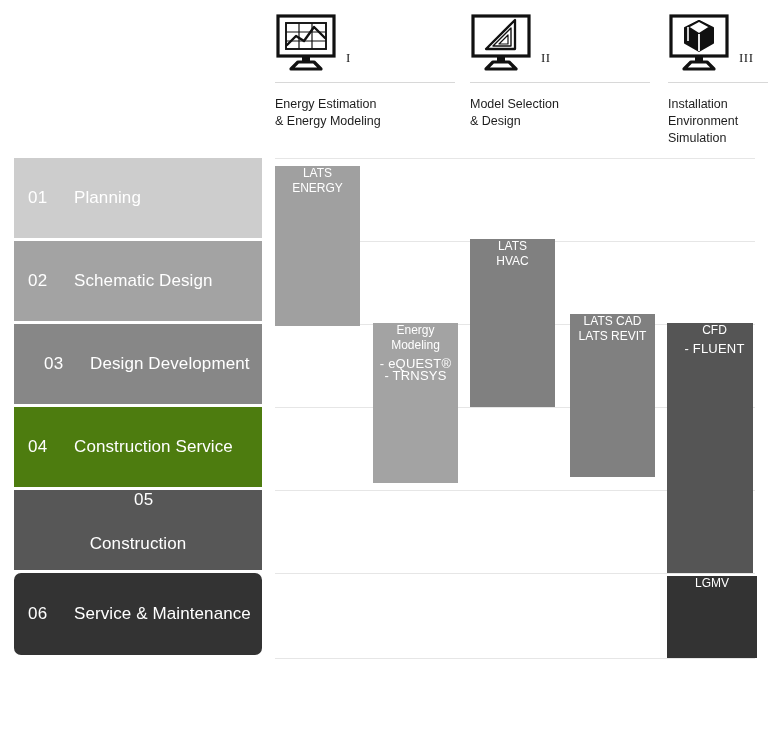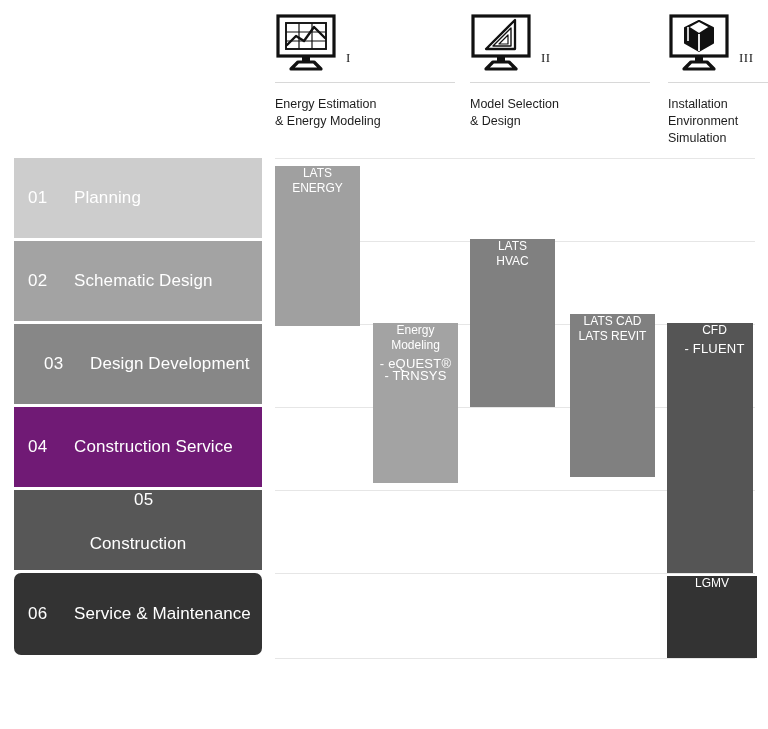--- a/index.html
+++ b/index.html
@@ -120,21 +120,21 @@
         <span class="ph-label">Planning</span>
       </div>
       <div class="phase" style="background: rgb(163, 163, 163); height: 83px;">
         <span class="ph-num">02</span>
         <span class="ph-label">Schematic Design</span>
       </div>
       <div class="phase" style="background: rgb(135, 135, 135); height: 83px; padding-left: 16px;">
         <span class="ph-num">03</span>
         <span class="ph-label">Design Development</span>
       </div>
-      <div class="phase" style="background: #701a75; height: 83px;">
+      <div class="phase" style="background: #4d7c0f; height: 83px;">
         <span class="ph-num">04</span>
         <span class="ph-label">Construction Service</span>
       </div>
       <div class="phase" style="background: rgb(87, 87, 87); height: 83px; flex-direction: column;">
         <span class="ph-num">05</span>
         <span class="ph-label">Construction</span>
       </div>
       <div class="phase" style="background: rgb(51, 51, 51); height: 82px; border-radius: 7px;">
         <span class="ph-num">06</span>
         <span class="ph-label">Service &amp; Maintenance</span>

